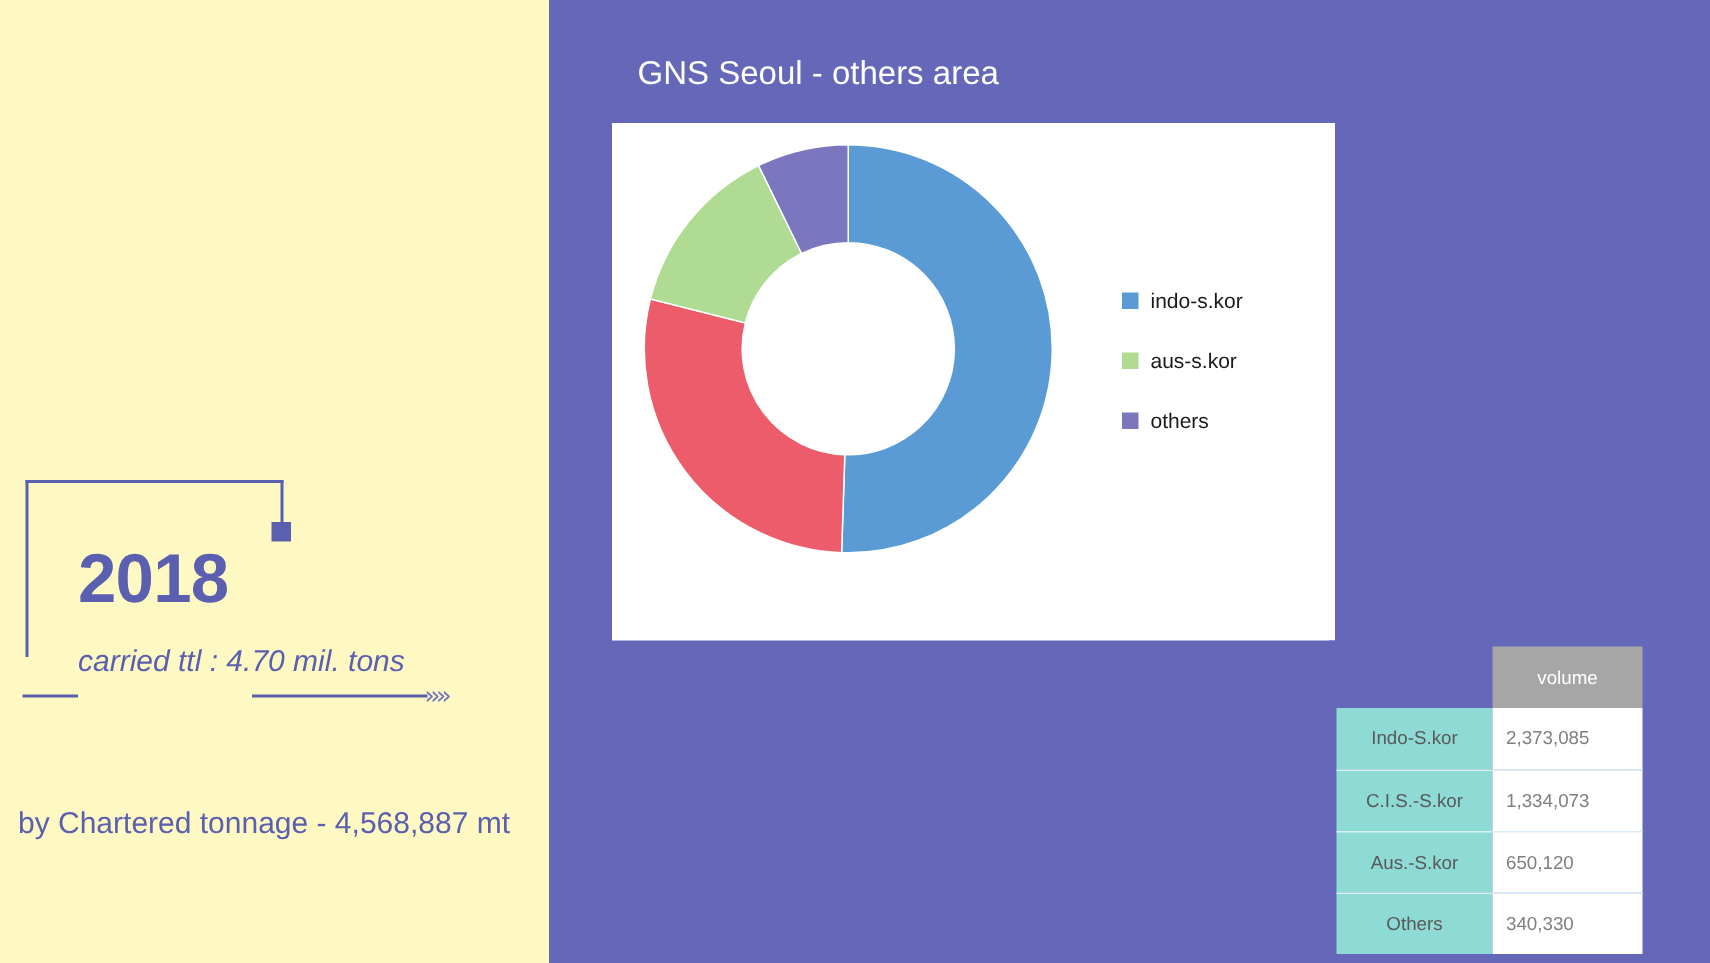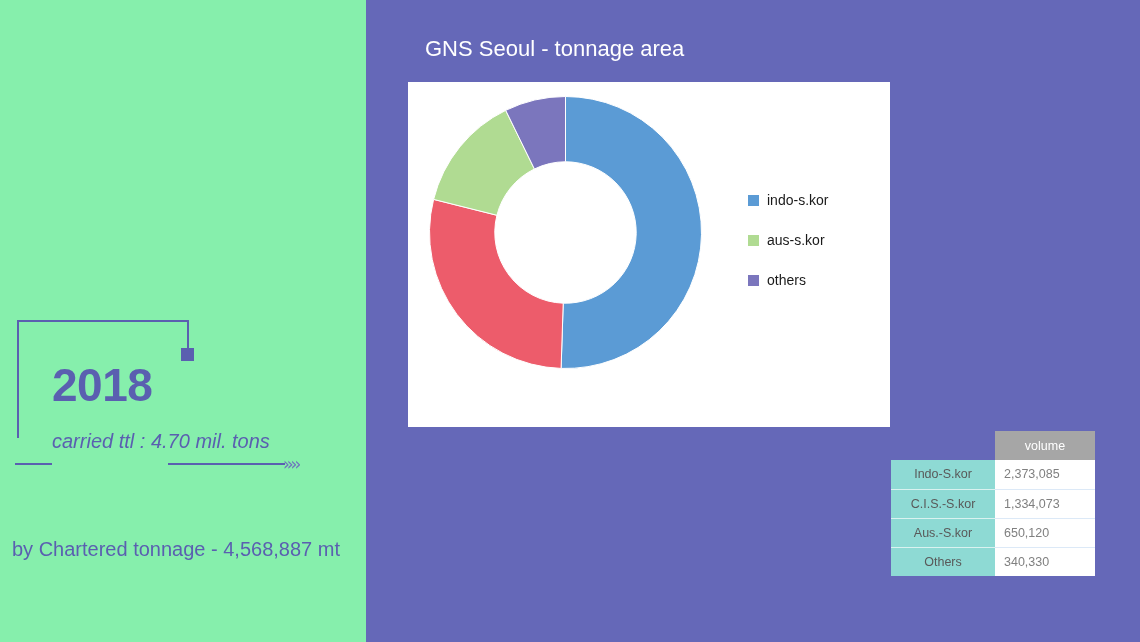--- a/index.html
+++ b/index.html
@@ -30,21 +30,21 @@
     background: #6568b8;
   }
 
   
   #left-panel {
     position: absolute;
     left: 0;
     top: 0;
     width: 366px;
     height: 642px;
-    background: #86efac;
+    background: #fef9c3;
   }
 
   .bracket {
     position: absolute;
     left: 17px;
     top: 320px;
     width: 172px;
     height: 118px;
   }
   .bracket .v-line {
@@ -207,21 +207,21 @@
     background: #6568b8;
     padding: 4px 4px 5px 5px;
     box-sizing: border-box;
   }
   #data-table table {
     border-collapse: collapse;
     width: 204px;
     table-layout: fixed;
   }
   #data-table th, #data-table td {
-    height: 29px;
+    height: 41px;
     font-size: 12.5px;
     font-weight: normal;
     padding: 0 9px;
     box-sizing: border-box;
   }
   .th-blank {
     width: 104px;
     background: #6568b8;
     border: none;
   }
@@ -269,21 +269,21 @@
 
     <div class="rule-group">
       <div class="seg-short"></div>
       <div class="seg-long"></div>
       <div class="chevrons">››››</div>
     </div>
 
     <div id="chartered-line" class="left-line">by Chartered tonnage - 4,568,887 mt</div>
   </div>
 
-  <div id="chart-title">GNS Seoul - tonnage area</div>
+  <div id="chart-title">GNS Seoul - others area</div>
 
   <div id="chart-card">
 
     <div id="donut-wrap">
       <svg id="donut-svg" width="275" height="275" viewBox="0 0 275 275">
         <g id="donut-slices">
             <path d="M 137.5 1.5 A 136 136 0 1 1 133.08396785589323 273.42828498918914 L 135.2036632850645 208.18270819437834 A 70.72 70.72 0 1 0 137.5 66.78 Z" fill="#5b9bd5" stroke="#ffffff" stroke-width="1"></path>
             <path d="M 133.08396785589323 273.42828498918914 A 136 136 0 0 1 5.595737794529612 104.37500019576575 L 68.9097836531554 120.27500010179818 A 70.72 70.72 0 0 0 135.2036632850645 208.18270819437834 Z" fill="#ed5c6b" stroke="#ffffff" stroke-width="1"></path>
             <path d="M 5.595737794529612 104.37500019576575 A 136 136 0 0 1 77.70855615869294 15.34852336802544 L 106.40844920252033 73.98123215137323 A 70.72 70.72 0 0 0 68.9097836531554 120.27500010179818 Z" fill="#b0db92" stroke="#ffffff" stroke-width="1"></path>
             <path d="M 77.70855615869294 15.34852336802544 A 136 136 0 0 1 137.49999999999997 1.5 L 137.5 66.78 A 70.72 70.72 0 0 0 106.40844920252033 73.98123215137323 Z" fill="#7b76bd" stroke="#ffffff" stroke-width="1"></path>

